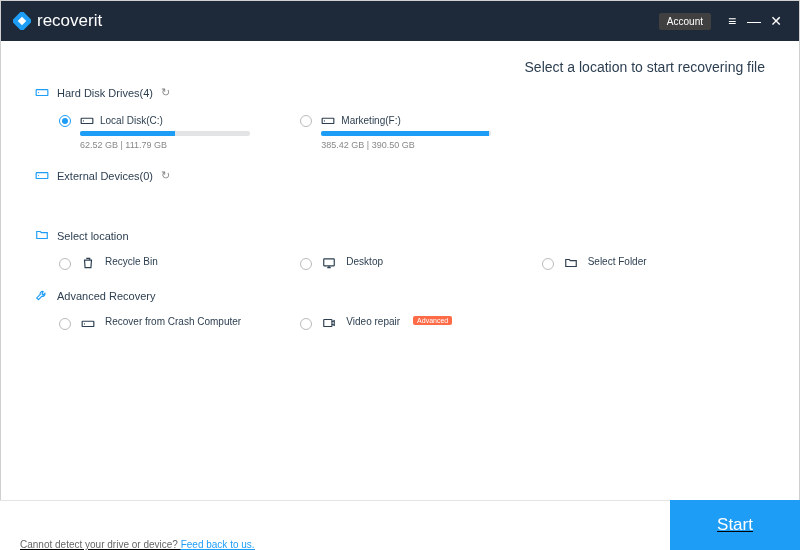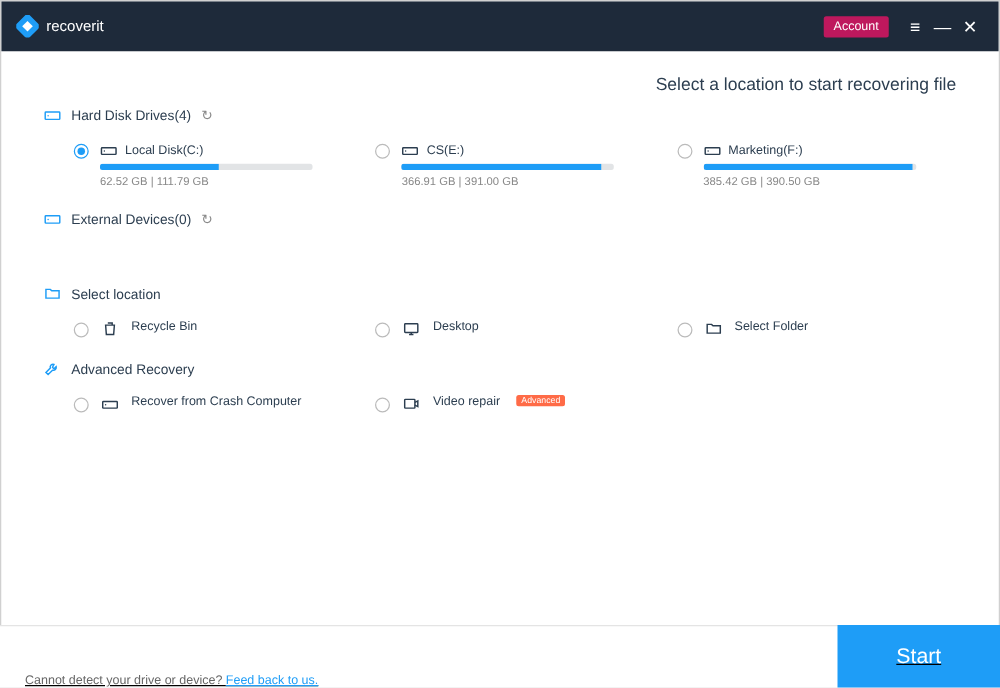--- a/index.html
+++ b/index.html
@@ -1,21 +1,21 @@
 <!DOCTYPE html>
 <html><head>
 <meta charset="utf-8">
 <style>
   * { margin: 0; padding: 0; box-sizing: border-box; font-family: -apple-system, "Segoe UI", Arial, sans-serif; }
   body { width: 800px; height: 550px; background: #fff; overflow: hidden; border: 1px solid #d0d0d0; }
   .header { background: #1e2a3a; height: 40px; display: flex; align-items: center; padding: 0 12px; }
-  .logo { display: flex; align-items: center; gap: 6px; color: #fff; font-size: 12px; font-weight: 500; }
+  .logo { display: flex; align-items: center; gap: 6px; color: #fff; font-size: 17px; font-weight: 500; }
   .logo-icon { width: 18px; height: 18px; }
   .header-spacer { flex: 1; }
-  .account-btn { background: #be185d; color: #fff; font-size: 10px; padding: 3px 8px; border: none; border-radius: 2px; cursor: pointer; margin-right: 10px; }
+  .account-btn { background: #404040; color: #fff; font-size: 10px; padding: 3px 8px; border: none; border-radius: 2px; cursor: pointer; margin-right: 10px; }
   .header-icon { color: #fff; width: 22px; text-align: center; cursor: pointer; font-size: 14px; }
   .main { padding: 18px 34px 0 34px; height: 460px; overflow: hidden; }
   .title { text-align: right; color: #2c3e50; font-size: 14px; font-weight: 500; margin-bottom: 10px; }
   .section-header { display: flex; align-items: flex-end; gap: 8px; color: #2c3e50; font-size: 11px; margin-bottom: 14px; }
   .section-header .refresh { font-size: 11px; color: #888; cursor: pointer; }
   .section-icon { width: 14px; height: 14px; }
   .drive-grid { display: grid; grid-template-columns: repeat(3, 1fr); column-gap: 18px; row-gap: 18px; padding-left: 24px; margin-bottom: 18px; }
   .drive-item { display: flex; align-items: flex-start; gap: 9px; }
   .radio { width: 12px; height: 12px; border: 1px solid #bbb; border-radius: 50%; margin-top: 2px; position: relative; cursor: pointer; flex-shrink: 0; }
   .radio.selected { border-color: #1e9df7; }
@@ -76,36 +76,20 @@
             <svg class="drive-icon" viewBox="0 0 24 24">
               <rect x="2" y="9" width="20" height="9" rx="1" fill="none" stroke="#2c3e50" stroke-width="2"></rect>
               <circle cx="6" cy="13.5" r="1" fill="#2c3e50"></circle>
             </svg>
             <span class="drive-label">Local Disk(C:)</span>
           </div>
           <div class="progress">
             <div class="progress-fill" style="width:55.9%"></div>
           </div>
           <div class="drive-size">62.52  GB | 111.79  GB</div>
-        </div>
-      </div>
-      <div class="drive-item">
-        <div class="radio"></div>
-        <div class="drive-body">
-          <div class="drive-top">
-            <svg class="drive-icon" viewBox="0 0 24 24">
-              <rect x="2" y="9" width="20" height="9" rx="1" fill="none" stroke="#2c3e50" stroke-width="2"></rect>
-              <circle cx="6" cy="13.5" r="1" fill="#2c3e50"></circle>
-            </svg>
-            <span class="drive-label">CS(E:)</span>
-          </div>
-          <div class="progress">
-            <div class="progress-fill" style="width:93.8%"></div>
-          </div>
-          <div class="drive-size">366.91  GB | 391.00  GB</div>
         </div>
       </div>
       <div class="drive-item">
         <div class="radio"></div>
         <div class="drive-body">
           <div class="drive-top">
             <svg class="drive-icon" viewBox="0 0 24 24">
               <rect x="2" y="9" width="20" height="9" rx="1" fill="none" stroke="#2c3e50" stroke-width="2"></rect>
               <circle cx="6" cy="13.5" r="1" fill="#2c3e50"></circle>
             </svg>

